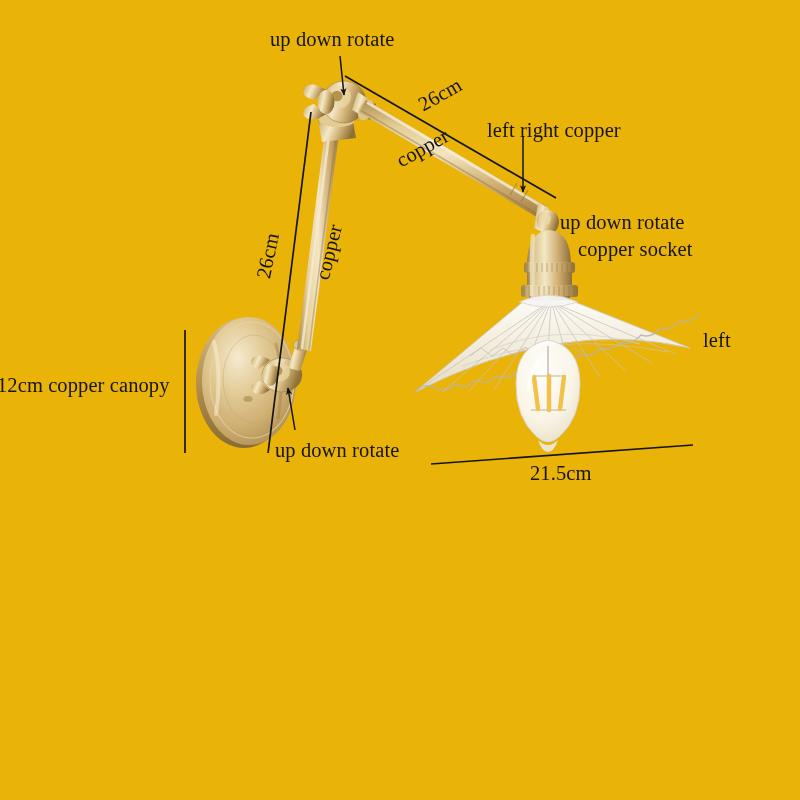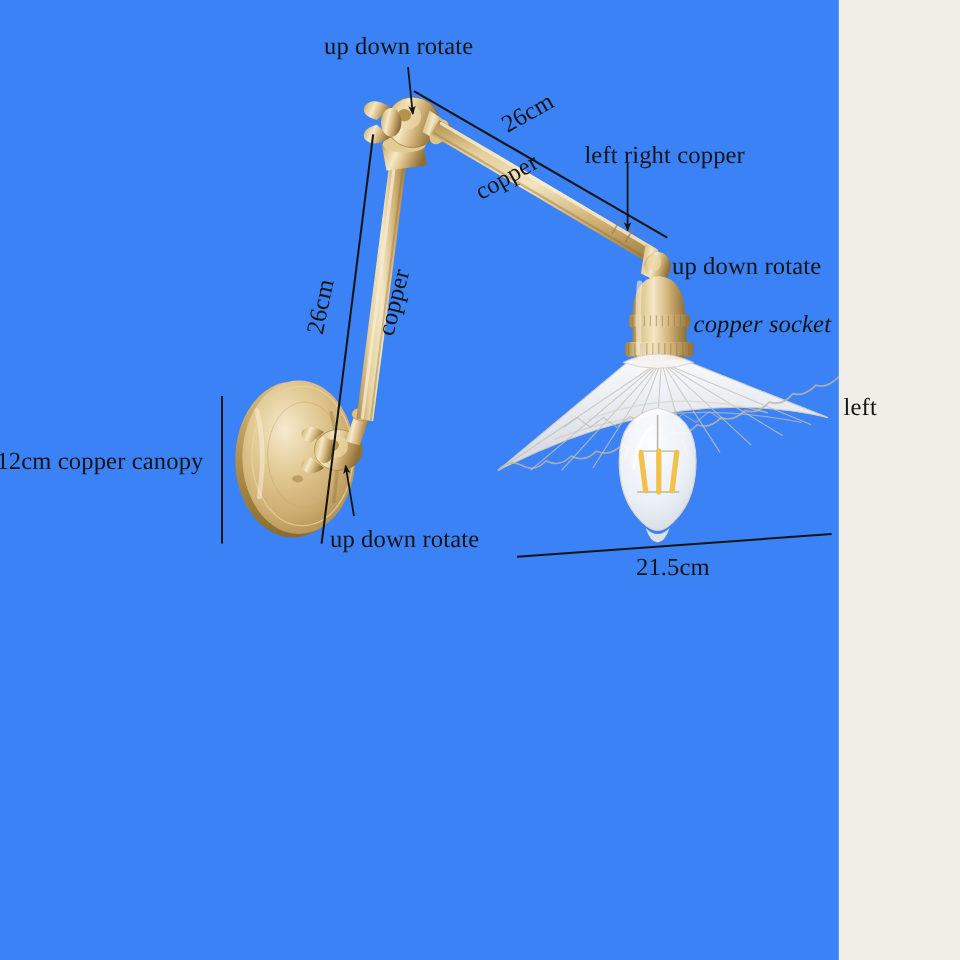--- a/index.html
+++ b/index.html
@@ -10,23 +10,23 @@
   body {
     width: 800px;
     height: 800px;
     background: #f0ece6;
     font-family: "Liberation Serif", "DejaVu Serif", serif;
     overflow: hidden;
     position: relative;
   }
   #stage {
     position: relative;
-    width: 699px;
+    width: 800px;
     height: 800px;
-    background: #3b82f6;
+    background: #eab308;
   }
   #art {
     position: absolute;
     left: 0;
     top: 0;
     width: 800px;
     height: 800px;
   }
   .anno {
     position: absolute;
@@ -36,21 +36,21 @@
     line-height: 1;
     letter-spacing: 0.1px;
   }
   .a-updown-top   { left: 270px; top: 29px;  font-size: 20.5px; }
   .a-26-upper     { left: 415px; top: 97px;  font-size: 20.5px;
                     transform: rotate(-29.5deg); transform-origin: left top; }
   .a-copper-upper { left: 393px; top: 153px; font-size: 20.5px;
                     transform: rotate(-29.5deg); transform-origin: left top; }
   .a-leftright    { left: 487px; top: 120px; font-size: 20.5px; }
   .a-updown-sock  { left: 560px; top: 212px; font-size: 20.5px; }
-  .a-socket       { left: 578px; top: 261px; font-size: 20.5px; font-style: italic; }
+  .a-socket       { left: 578px; top: 239px; font-size: 20.5px; }
   .a-glass        { left: 703px; top: 330px; font-size: 20.5px; }
   .a-26-lower     { left: 253px; top: 276px; font-size: 20.5px;
                     transform: rotate(-78deg); transform-origin: left top; }
   .a-copper-lower { left: 312px; top: 277px; font-size: 20.5px;
                     transform: rotate(-76deg); transform-origin: left top; }
   .a-canopy       { left: -3px;  top: 375px; font-size: 20.5px; }
   .a-updown-base  { left: 275px; top: 440px; font-size: 20.5px; }
   .a-215          { left: 530px; top: 463px; font-size: 20.5px; }
   .a-bulb         { left: 388px; top: 480px; font-size: 20.5px; }
 </style>

